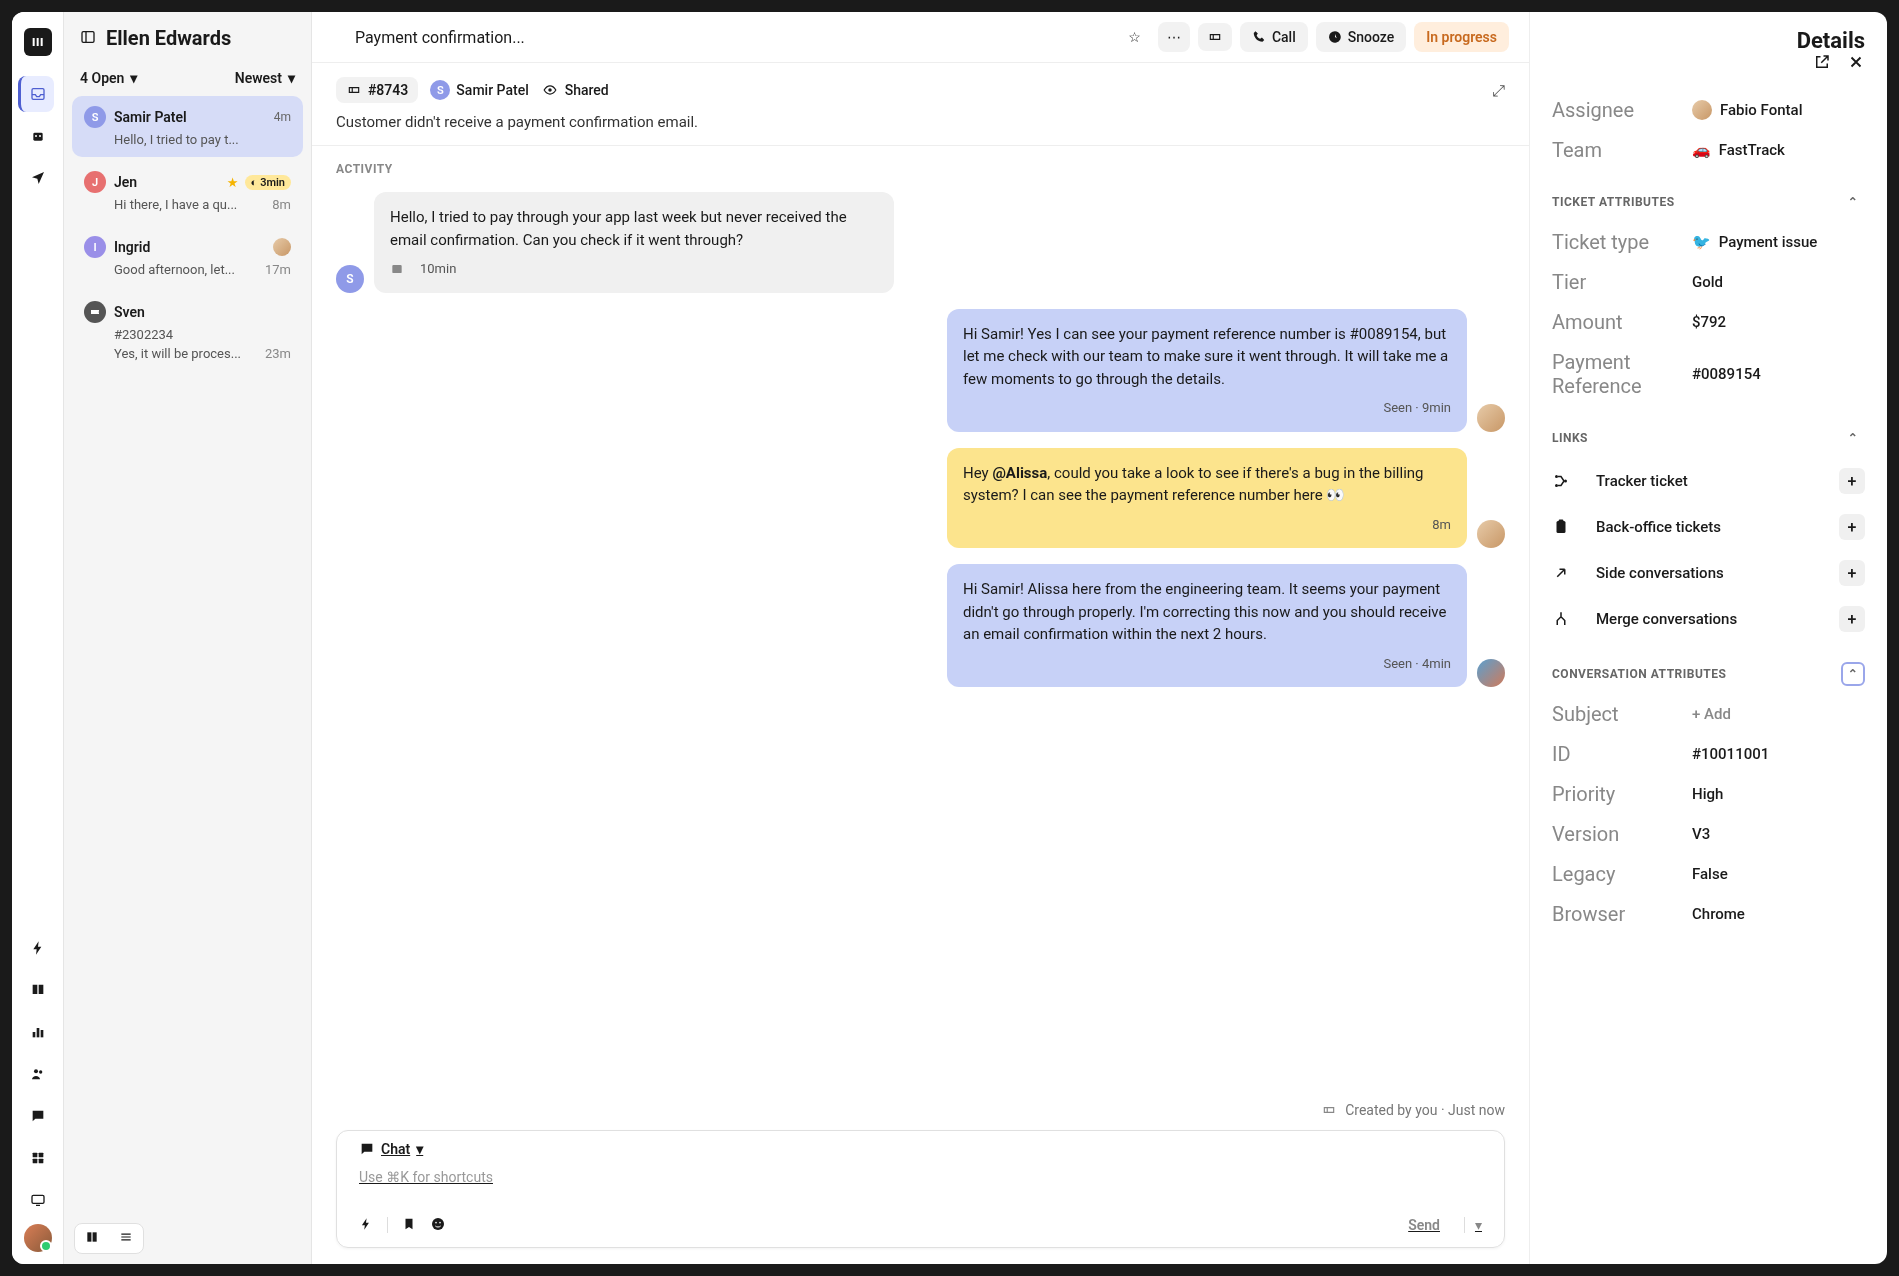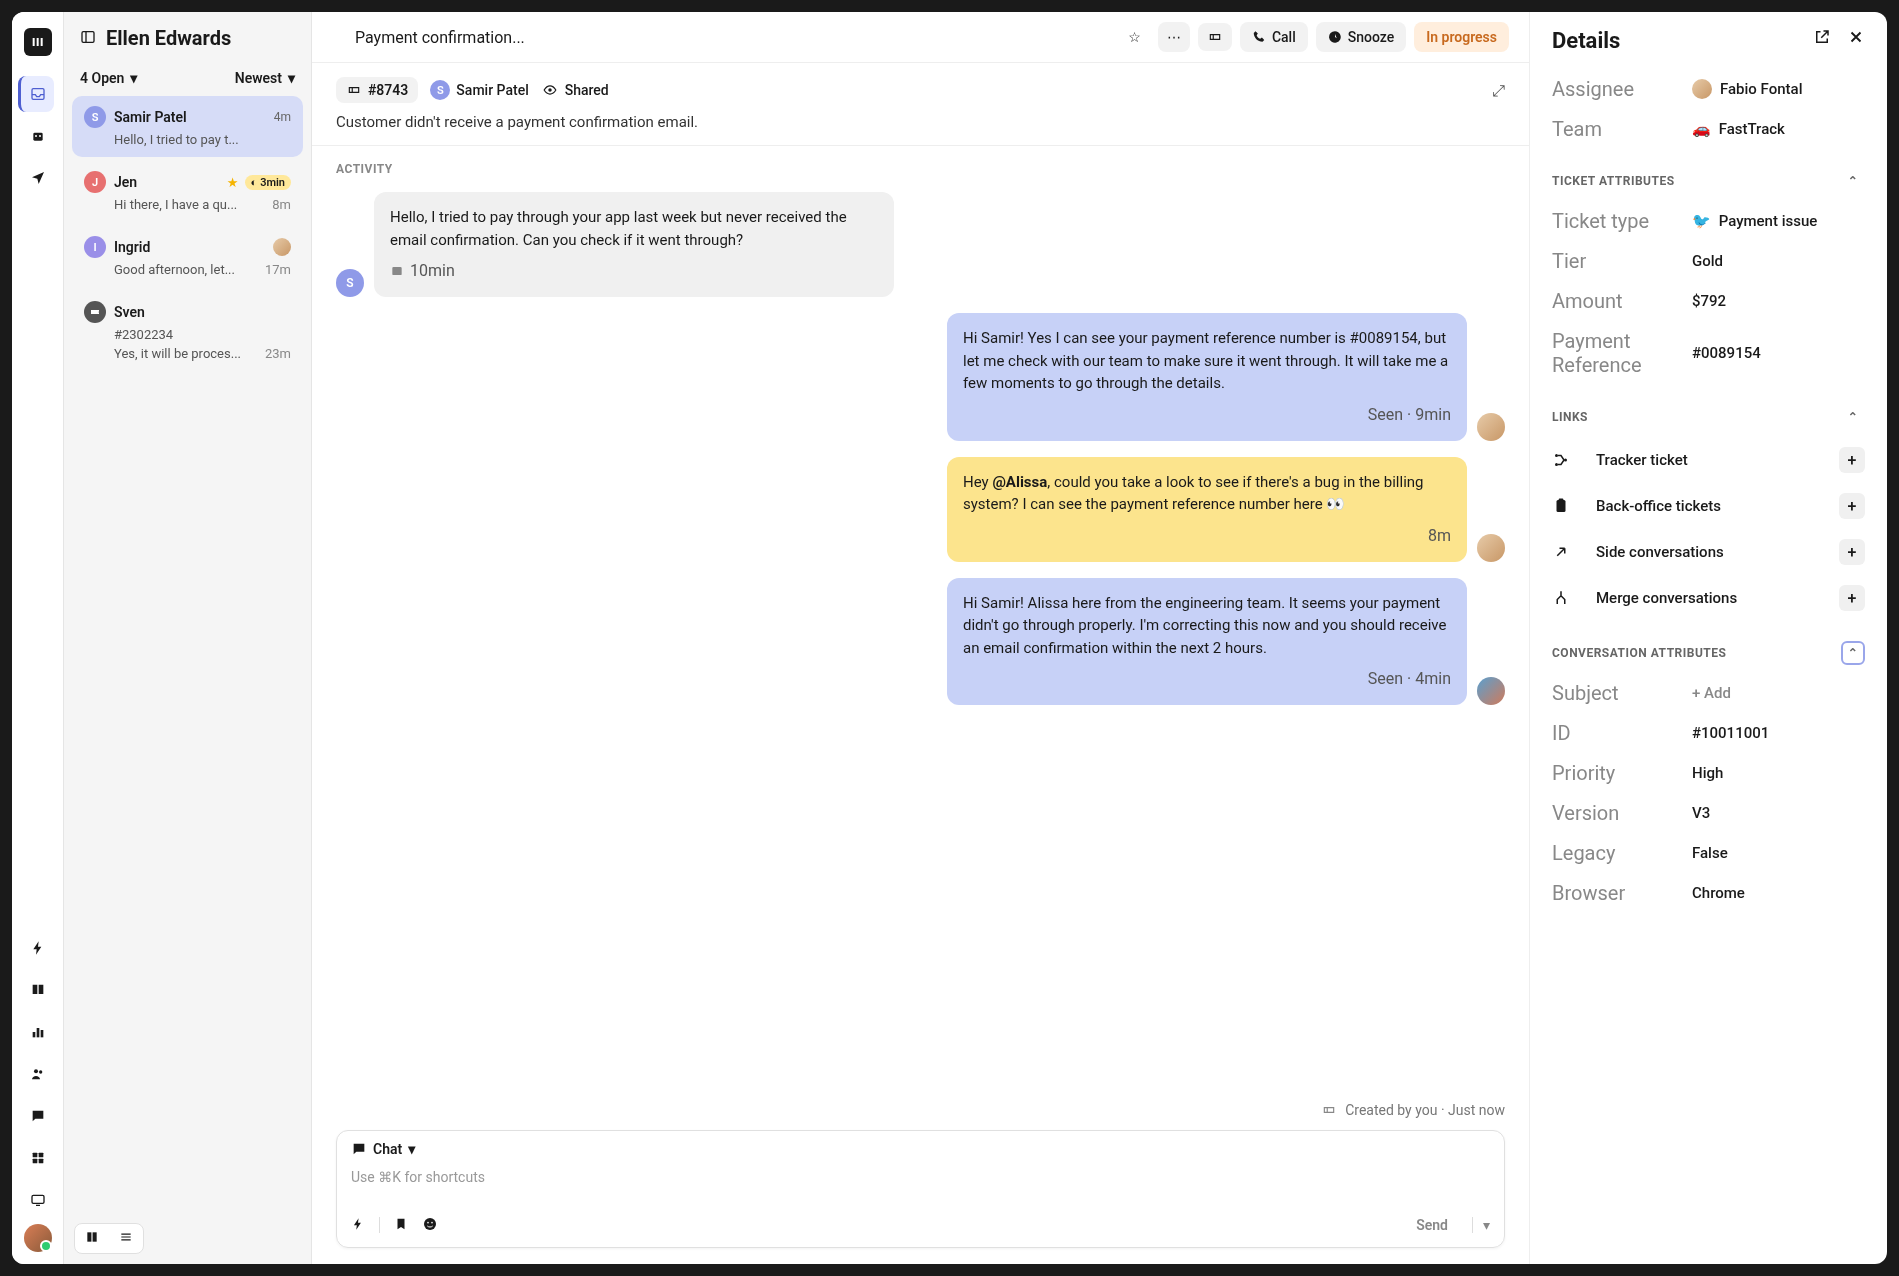--- a/index.html
+++ b/index.html
@@ -158,44 +158,45 @@
 .bubble {
   max-width: 520px;
   padding: 14px 16px;
   border-radius: 12px;
   font-size: 15px;
   line-height: 1.5;
 }
 .bubble.gray { background: #f0f0f0; }
 .bubble.blue { background: #c7d1f7; }
 .bubble.yellow { background: #fce48d; }
-.bubble-meta { font-size: 16px; color: #555; margin-top: 8px; display:flex; align-items:center; gap:6px; }
+.bubble-meta { font-size: 13px; color: #555; margin-top: 8px; display:flex; align-items:center; gap:16px; }
 .bubble.blue .bubble-meta, .bubble.yellow .bubble-meta { justify-content: flex-end; }
 .created-line { text-align: right; color: #777; font-size: 14px; padding: 4px 24px 12px; display:flex; justify-content:flex-end; gap:8px; align-items:center; }
 .composer {
   margin: 0 24px 16px;
   border: 1px solid #e0e0e0;
   border-radius: 12px;
-  padding: 10px 14px;
+  padding: 10px 22px;
   box-shadow: 0 1px 3px rgba(0,0,0,0.05);
+  text-decoration: underline;
 }
 .composer-top { display:flex; align-items:center; gap:6px; font-weight:600; font-size:14px; margin-bottom:6px; cursor:pointer; }
 .composer-input { color:#999; font-size:14px; padding: 6px 0 28px; }
 .composer-bottom { display:flex; align-items:center; gap:14px; }
 .composer-bottom .divider { width:1px; height:16px; background:#ddd; }
 .send-btn { margin-left:auto; color:#888; font-weight:600; padding:4px 10px; cursor:pointer; }
 .send-drop { color:#888; cursor:pointer; border-left:1px solid #ddd; padding-left:10px; }
 .details {
   width: 358px;
   border-left: 1px solid #eee;
   overflow-y: auto;
   padding: 0 0 20px;
 }
 .details-header {
-  display:flex; align-items:flex-start; padding: 16px 22px;
+  display:flex; align-items:flex-end; padding: 16px 22px; flex-direction: column;
 }
 .details-title { font-size: 22px; font-weight:700; }
 .details-header .sp { margin-left:auto; display:flex; gap:16px; }
 .detail-row { display:flex; padding: 8px 22px; align-items:center; }
 .detail-label { color:#888; font-size:20px; width:140px; flex-shrink:0; }
 .detail-value { font-size:15px; font-weight:500; display:flex; align-items:center; gap:8px; }
 .section-head {
   display:flex; align-items:center; padding: 20px 22px 8px;
   font-size:12px; font-weight:700; letter-spacing:0.5px; color:#666;
 }

